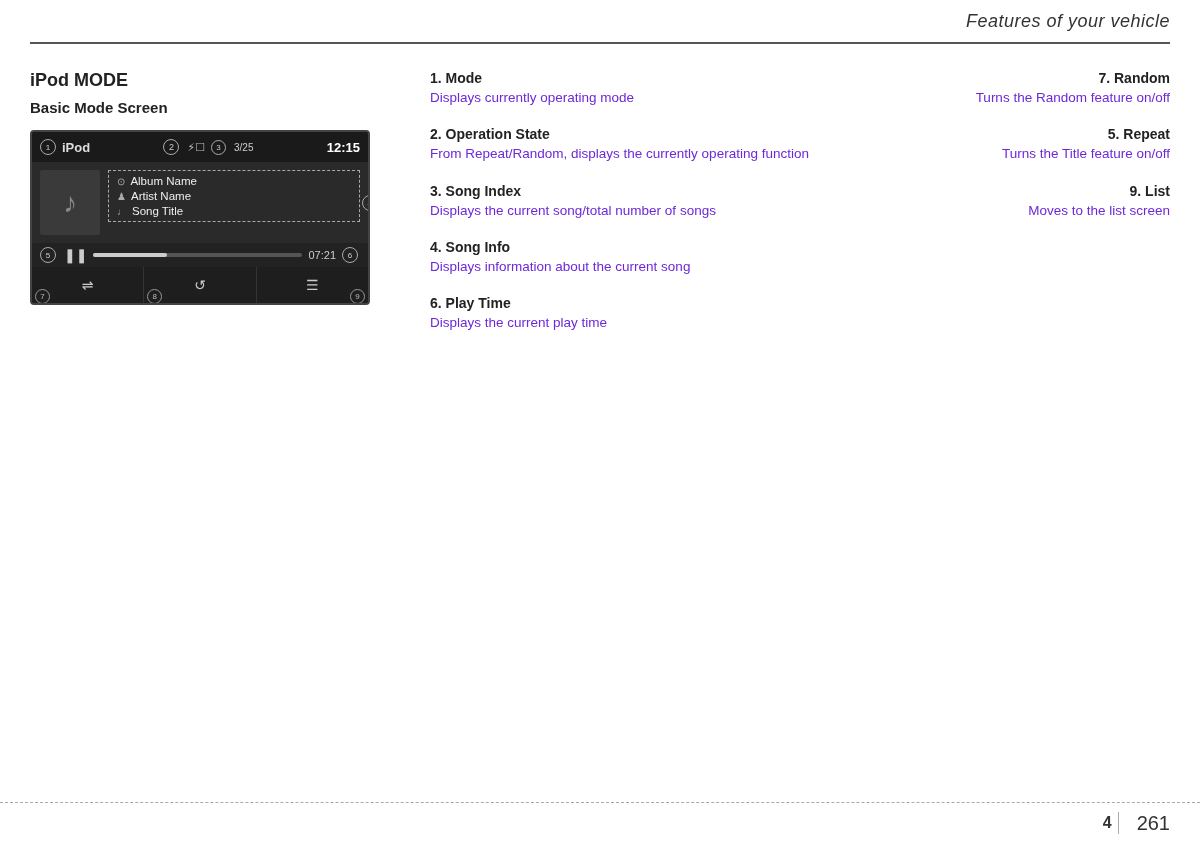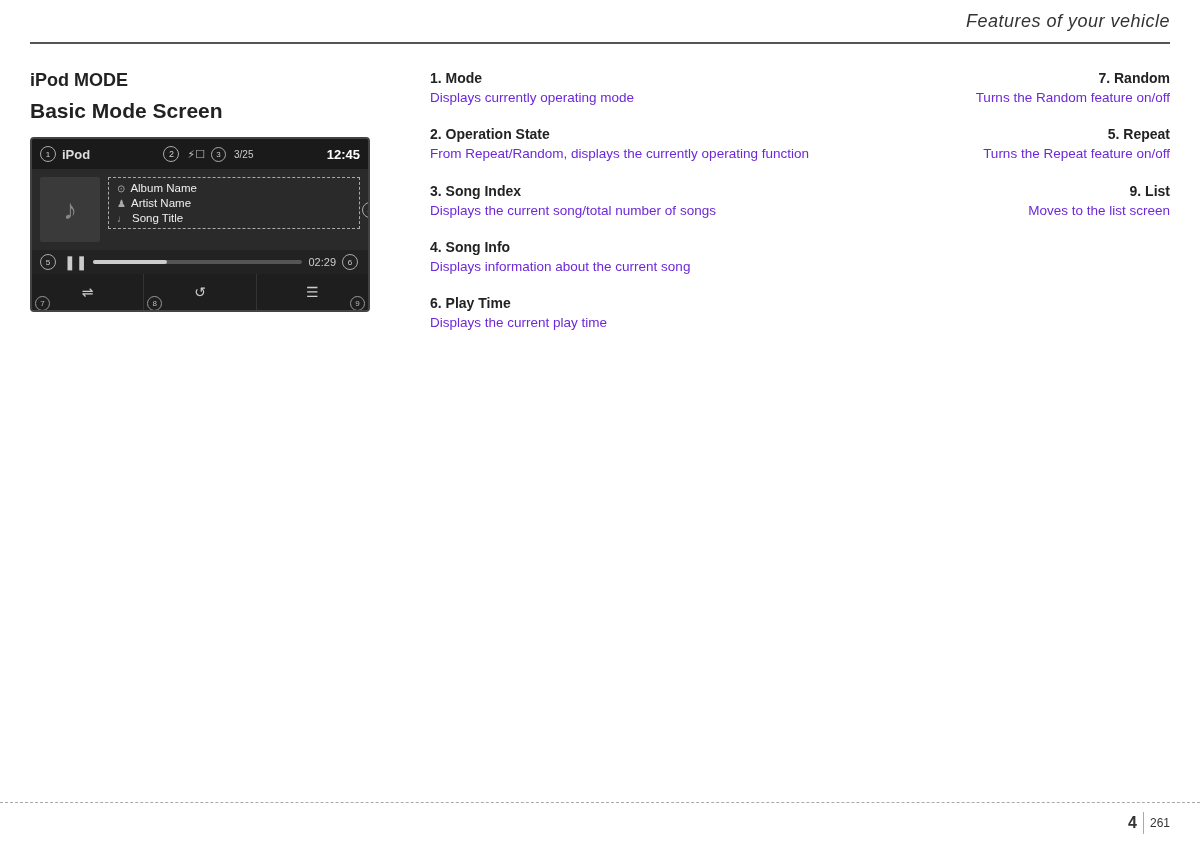--- a/index.html
+++ b/index.html
@@ -57,21 +57,21 @@
       flex-shrink: 0;
       padding-right: 20px;
     }
     .section-title {
       font-size: 18px;
       font-weight: bold;
       margin-bottom: 8px;
       margin-top: 10px;
     }
     .sub-title {
-      font-size: 21px;
+      font-size: 15px;
       font-weight: bold;
       margin-bottom: 14px;
     }
 
     
     .ipod-screen {
       width: 340px;
       background: #2a2a2a;
       border-radius: 4px;
       overflow: hidden;
@@ -266,21 +266,22 @@
       font-size: 16px;
       font-weight: bold;
     }
     .footer-sep {
       width: 1px;
       height: 22px;
       background: #aaa;
       margin: 0 6px;
     }
     .footer-pagenum {
-      font-size: 12px;
+      font-size: 20px;
+      margin-left: 12px;
     }
 
     
     .circ {
       display: inline-flex;
       align-items: center;
       justify-content: center;
       width: 15px;
       height: 15px;
       border-radius: 50%;
@@ -329,21 +330,21 @@
           <span class="ipod-label">iPod</span>
         </div>
         <div class="ipod-top-icons">
           <span class="circle-num">2</span>
 
           <span style="color:#bbb;font-size:11px;">⚡︎☐</span>
 
           <span class="circ-3">3</span>
           <span style="color:#ccc;font-size:10px;margin-left:2px;">3/25</span>
         </div>
-        <span class="ipod-time">12:45</span>
+        <span class="ipod-time">12:15</span>
       </div>
 
       <div class="ipod-content">
         <div class="album-art">
           <span class="music-note">♪</span>
         </div>
         <div style="position:relative;flex:1;">
           <div class="song-info-box">
             <div class="song-info-row">
               <span class="song-icon">⊙</span>
@@ -361,21 +362,21 @@
           <span class="circle-num" style="position:absolute;right:-20px;top:50%;transform:translateY(-50%);border-color:#aaa;color:#ccc;">4</span>
         </div>
       </div>
 
       <div class="ipod-progress-area">
         <span class="circle-num" style="border-color:#aaa;color:#ccc;font-size:8px;">5</span>
         <span class="play-pause-btn">❚❚</span>
         <div class="progress-bar-bg">
           <div class="progress-bar-fill"></div>
         </div>
-        <span class="play-time">02:29</span>
+        <span class="play-time">07:21</span>
         <span class="circle-num" style="border-color:#aaa;color:#ccc;font-size:8px;">6</span>
       </div>
 
       <div class="ipod-controls">
         <div class="control-btn" style="position:relative;">
           <span style="color:#ccc;font-size:14px;">⇌</span>
           <span class="circ" style="bottom:-1px;left:3px;border-color:#999;color:#bbb;font-size:8px;">7</span>
         </div>
         <div class="control-btn" style="position:relative;">
           <span style="color:#ccc;font-size:14px;">↺</span>
@@ -412,21 +413,21 @@
     </div>
   </div>
 
   <div class="right-col">
     <div class="feature-item">
       <div class="feature-num">7. Random</div>
       <div class="feature-desc">Turns the Random feature on/off</div>
     </div>
     <div class="feature-item">
       <div class="feature-num">5. Repeat</div>
-      <div class="feature-desc">Turns the Repeat feature on/off</div>
+      <div class="feature-desc">Turns the Title feature on/off</div>
     </div>
     <div class="feature-item">
       <div class="feature-num">9. List</div>
       <div class="feature-desc">Moves to the list screen</div>
     </div>
   </div>
 
 </div>
 
 <div class="footer-line"></div>

